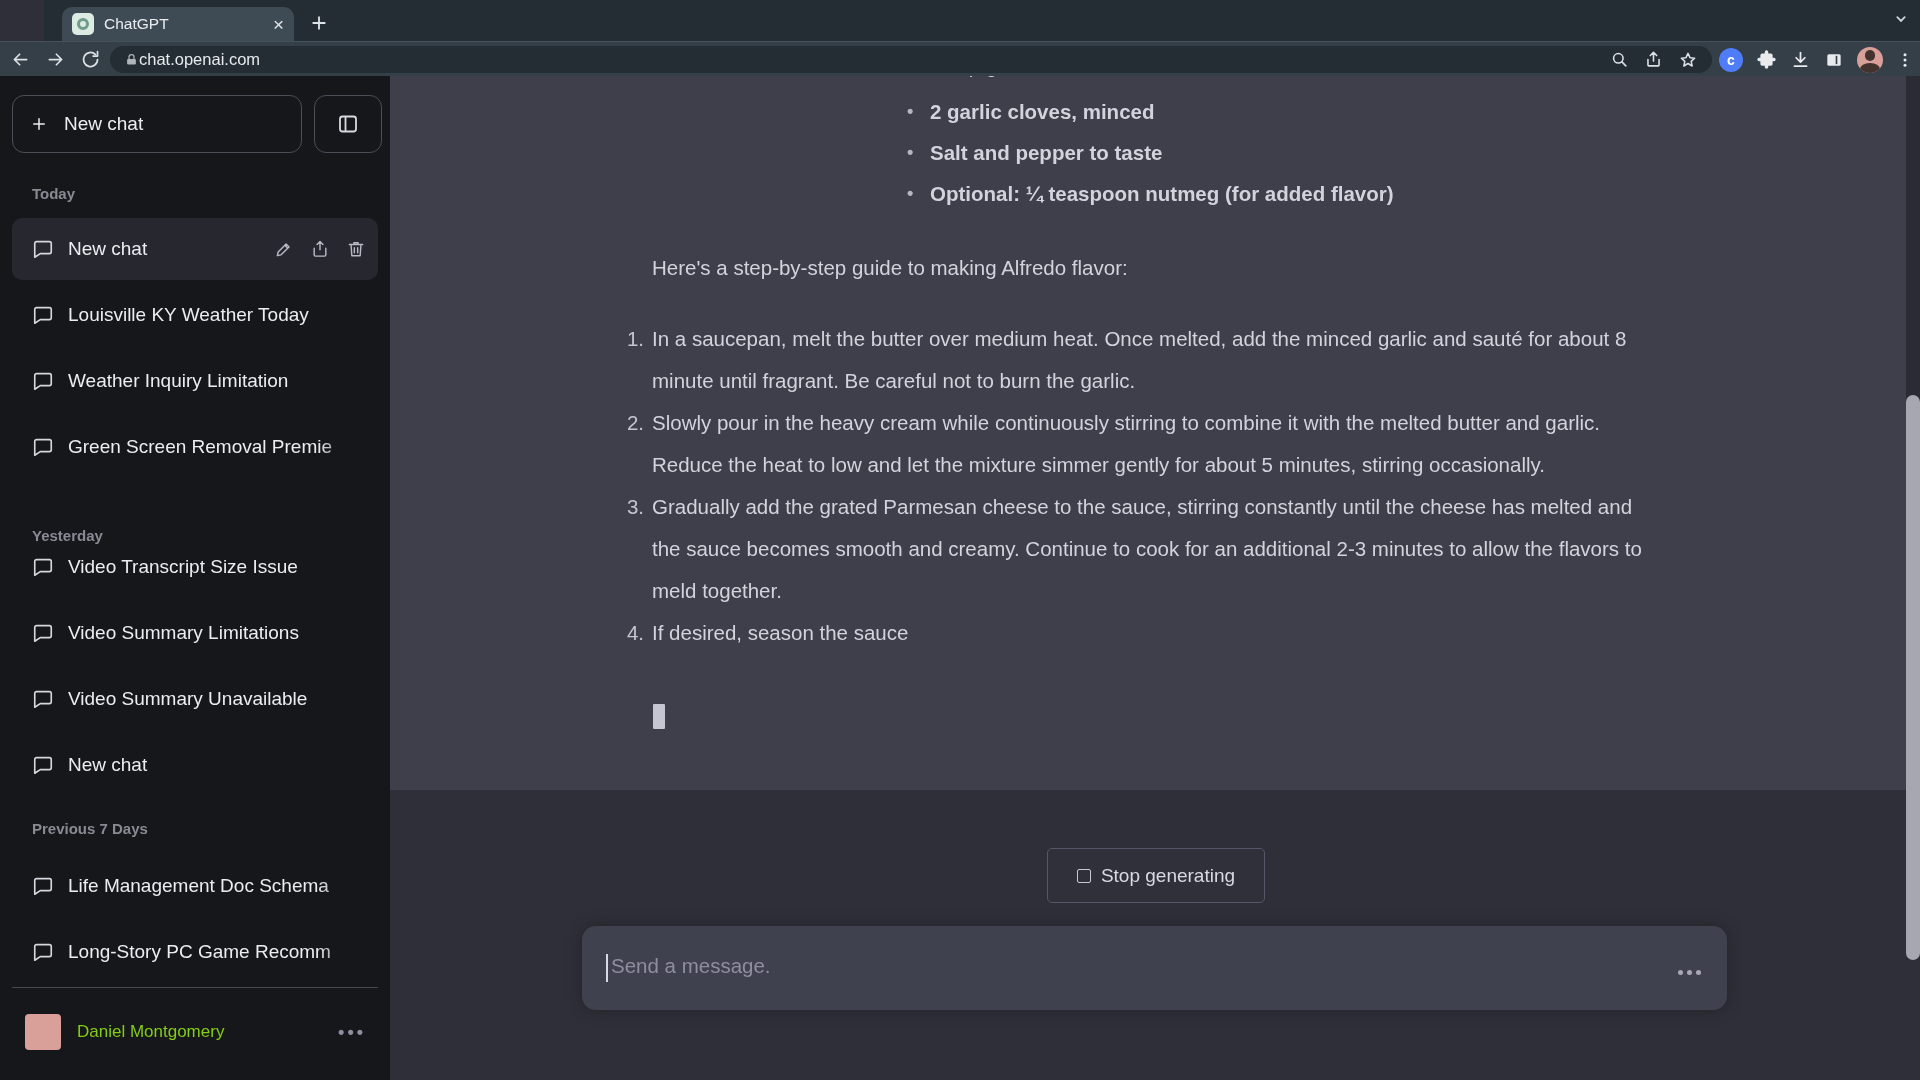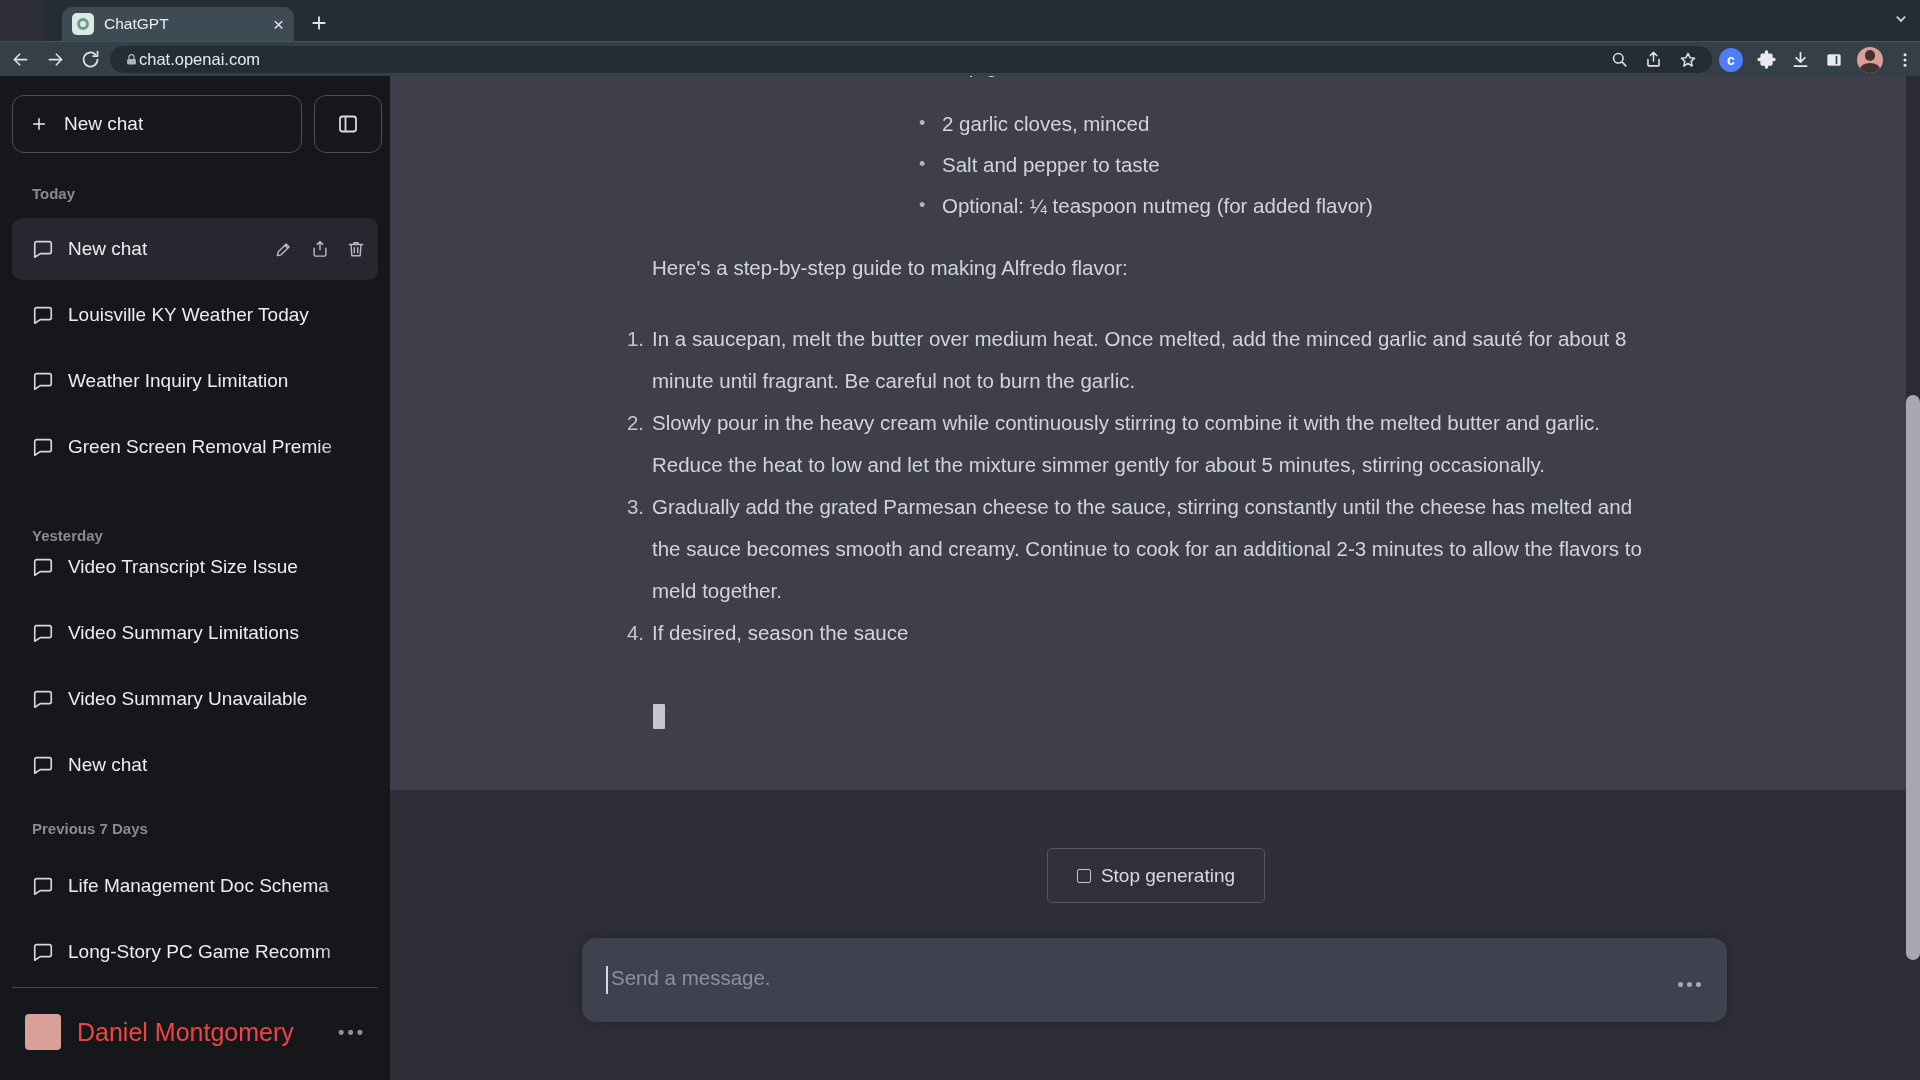--- a/index.html
+++ b/index.html
@@ -47,41 +47,41 @@
   .chat-item .title{white-space:nowrap;overflow:hidden;flex:1;position:relative;}
   .chat-item.active{background:#27282f;}
   .fade .title::after{content:"";position:absolute;right:0;top:0;bottom:0;width:48px;
                       background:linear-gradient(90deg,rgba(22,23,26,0),#16171a);}
   .chat-item.active .title::after{background:none;}
   .item-actions{display:flex;align-items:center;gap:16px;color:#b9b9c5;flex:none;}
   .side-divider{position:absolute;left:12px;right:12px;height:1px;background:#45464e;}
   .user-row{position:absolute;left:12px;width:366px;height:48px;top:932px;display:flex;align-items:center;
             gap:16px;padding:0 12px 0 13px;box-sizing:border-box;border-radius:10px;}
   .user-avatar{width:36px;height:36px;border-radius:4px;background:#d9a09a;position:relative;overflow:hidden;flex:none;}
-  .user-name{color:#ef4444;font-size:25px;flex:1;white-space:nowrap;}
+  .user-name{color:#84cc16;font-size:17px;flex:1;white-space:nowrap;}
   .user-dots{color:#8e8ea0;letter-spacing:3px;font-size:18px;font-weight:bold;flex:none;}
   
   .assistant{position:absolute;left:390px;top:76px;right:0;height:714px;background:#3e3f4a;overflow:hidden;}
   .msg-col{position:absolute;left:262px;top:0;width:990px;color:#d1d4dd;font-size:20.5px;}
   .clipped-line{position:absolute;left:278px;top:-24px;line-height:28px;white-space:nowrap;}
-  .ingredients{position:absolute;left:278px;top:15px;margin:12px;padding:0;list-style:none;line-height:41px;}
+  .ingredients{position:absolute;left:278px;top:15px;margin:0;padding:0;list-style:none;line-height:41px;font-weight:bold;}
   .ingredients li{position:relative;}
   .ingredients li::before{content:"•";position:absolute;left:-23px;color:#b6b6c2;font-size:18px;}
   .intro{position:absolute;left:0;top:178px;margin:0;line-height:28px;}
   .steps{position:absolute;left:0;top:242px;width:990px;margin:0;padding:0;list-style:none;line-height:42px;counter-reset:step;}
   .steps li{position:relative;counter-increment:step;}
   .steps li::before{content:counter(step) ".";position:absolute;left:-36px;width:28px;text-align:right;color:#c3c6cf;}
   .stream-caret{position:absolute;left:263px;top:628px;width:12px;height:25px;background:#c6c6d2;border-radius:1px;}
   
   .bottom{position:absolute;left:390px;top:790px;right:0;bottom:0;background:#2e2f38;}
   .stop-btn{position:absolute;left:657px;top:58px;width:216px;height:53px;border:1px solid #565869;border-radius:5px;
             display:flex;align-items:center;justify-content:center;gap:10px;color:#d9d9e3;font-size:19px;background:rgba(52,53,65,.35);}
   .stop-square{width:14px;height:14px;border:1.6px solid #c9c9d4;border-radius:2px;box-sizing:border-box;}
   .prompt-box{position:absolute;left:192px;top:136px;width:1145px;height:84px;background:#40414f;border-radius:14px;
-              box-shadow:0 0 16px rgba(0,0,0,.28);margin-top:12px;}
+              box-shadow:0 0 16px rgba(0,0,0,.28);}
   .input-caret{position:absolute;left:24px;top:28px;width:2px;height:28px;background:#d8d8e2;}
   .placeholder{position:absolute;left:29px;top:28px;font-size:20.5px;color:#8e8ea0;}
   .prompt-dots{position:absolute;right:26px;top:44px;display:flex;gap:4px;}
   .prompt-dots i{width:5px;height:5px;border-radius:50%;background:#a9a9b5;}
   .footer{position:absolute;left:0;right:14px;top:231px;text-align:center;color:#9b9ba7;font-size:15.5px;}
   .footer a{color:#9b9ba7;text-decoration:underline;}
   
   .scroll-track{position:absolute;right:0;top:76px;width:14px;height:884px;background:#2b2c33;}
   .scroll-thumb{position:absolute;right:0;top:395px;width:14px;height:565px;background:#a7a7b1;border-radius:7px;}
 </style>

